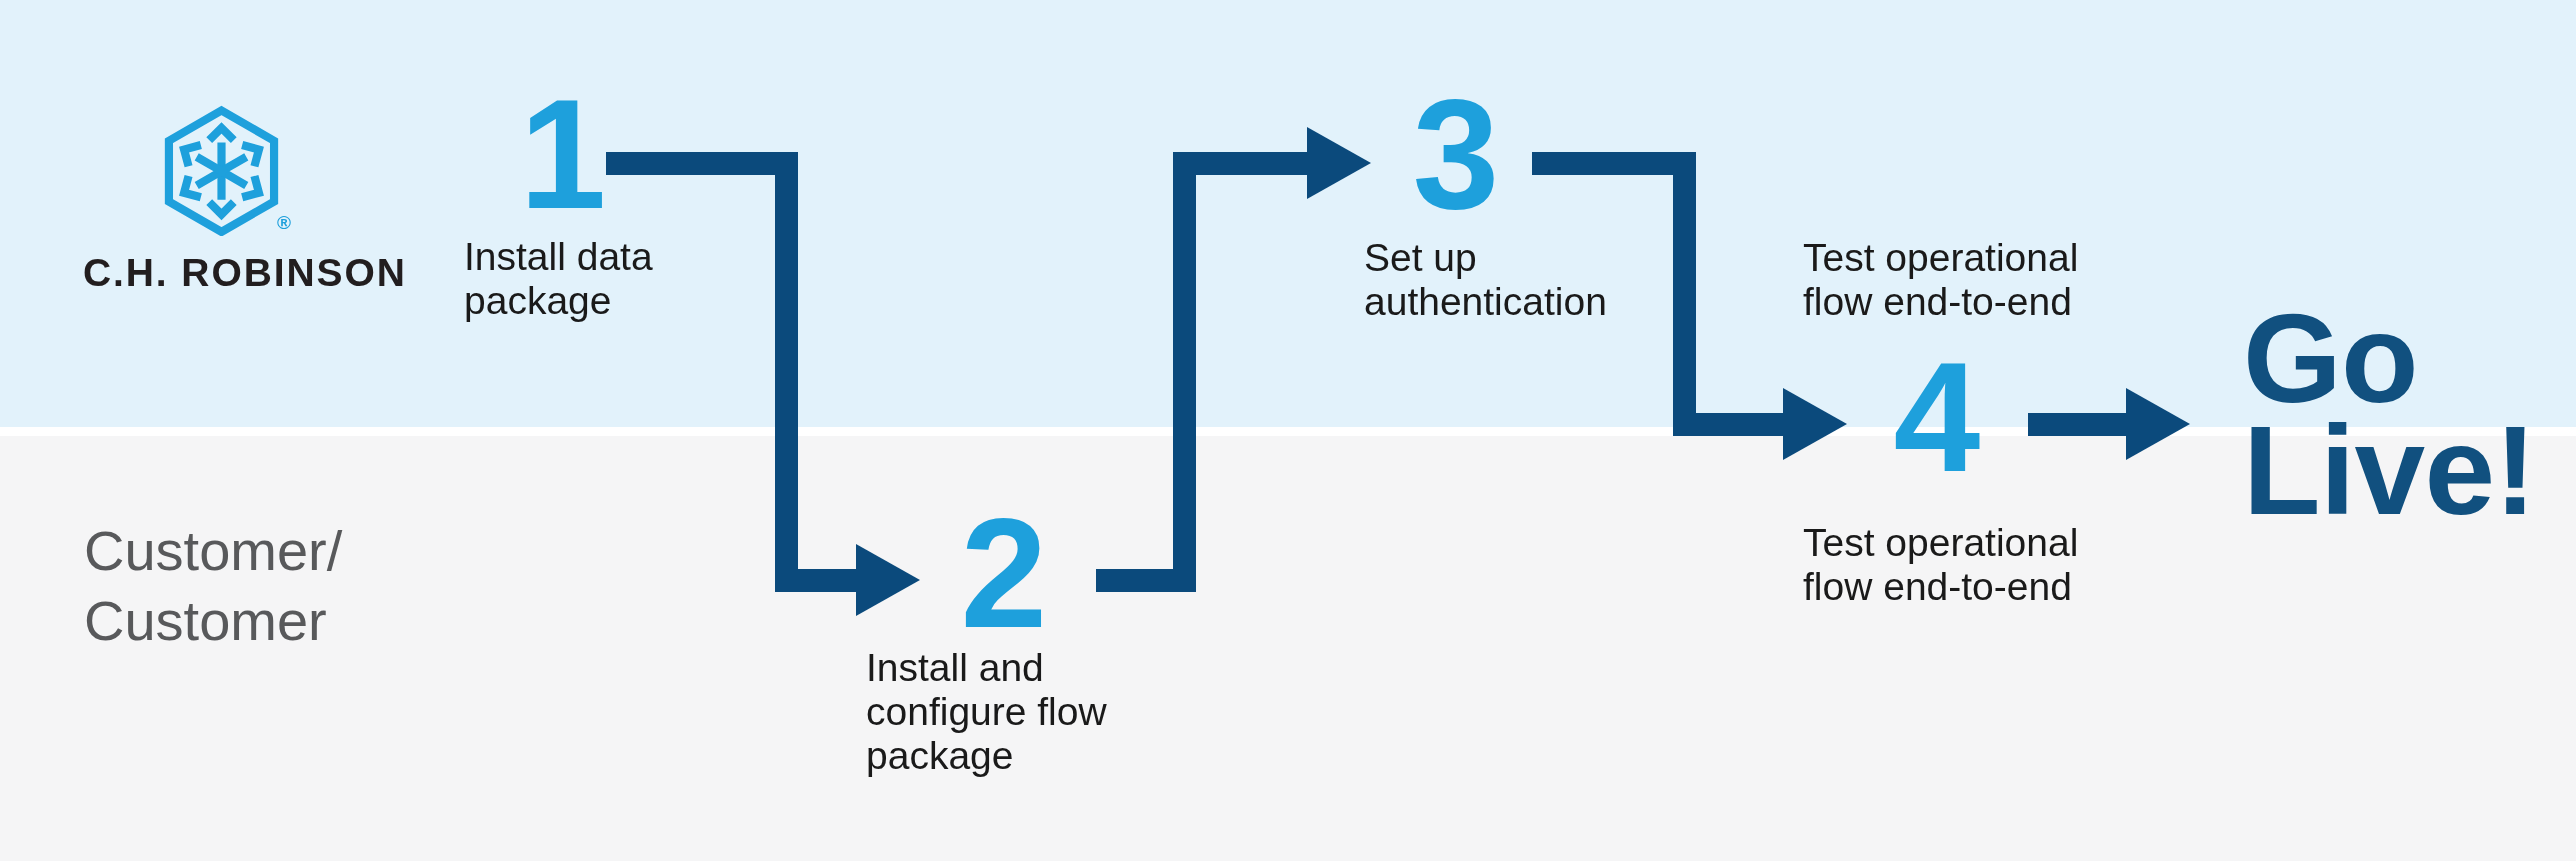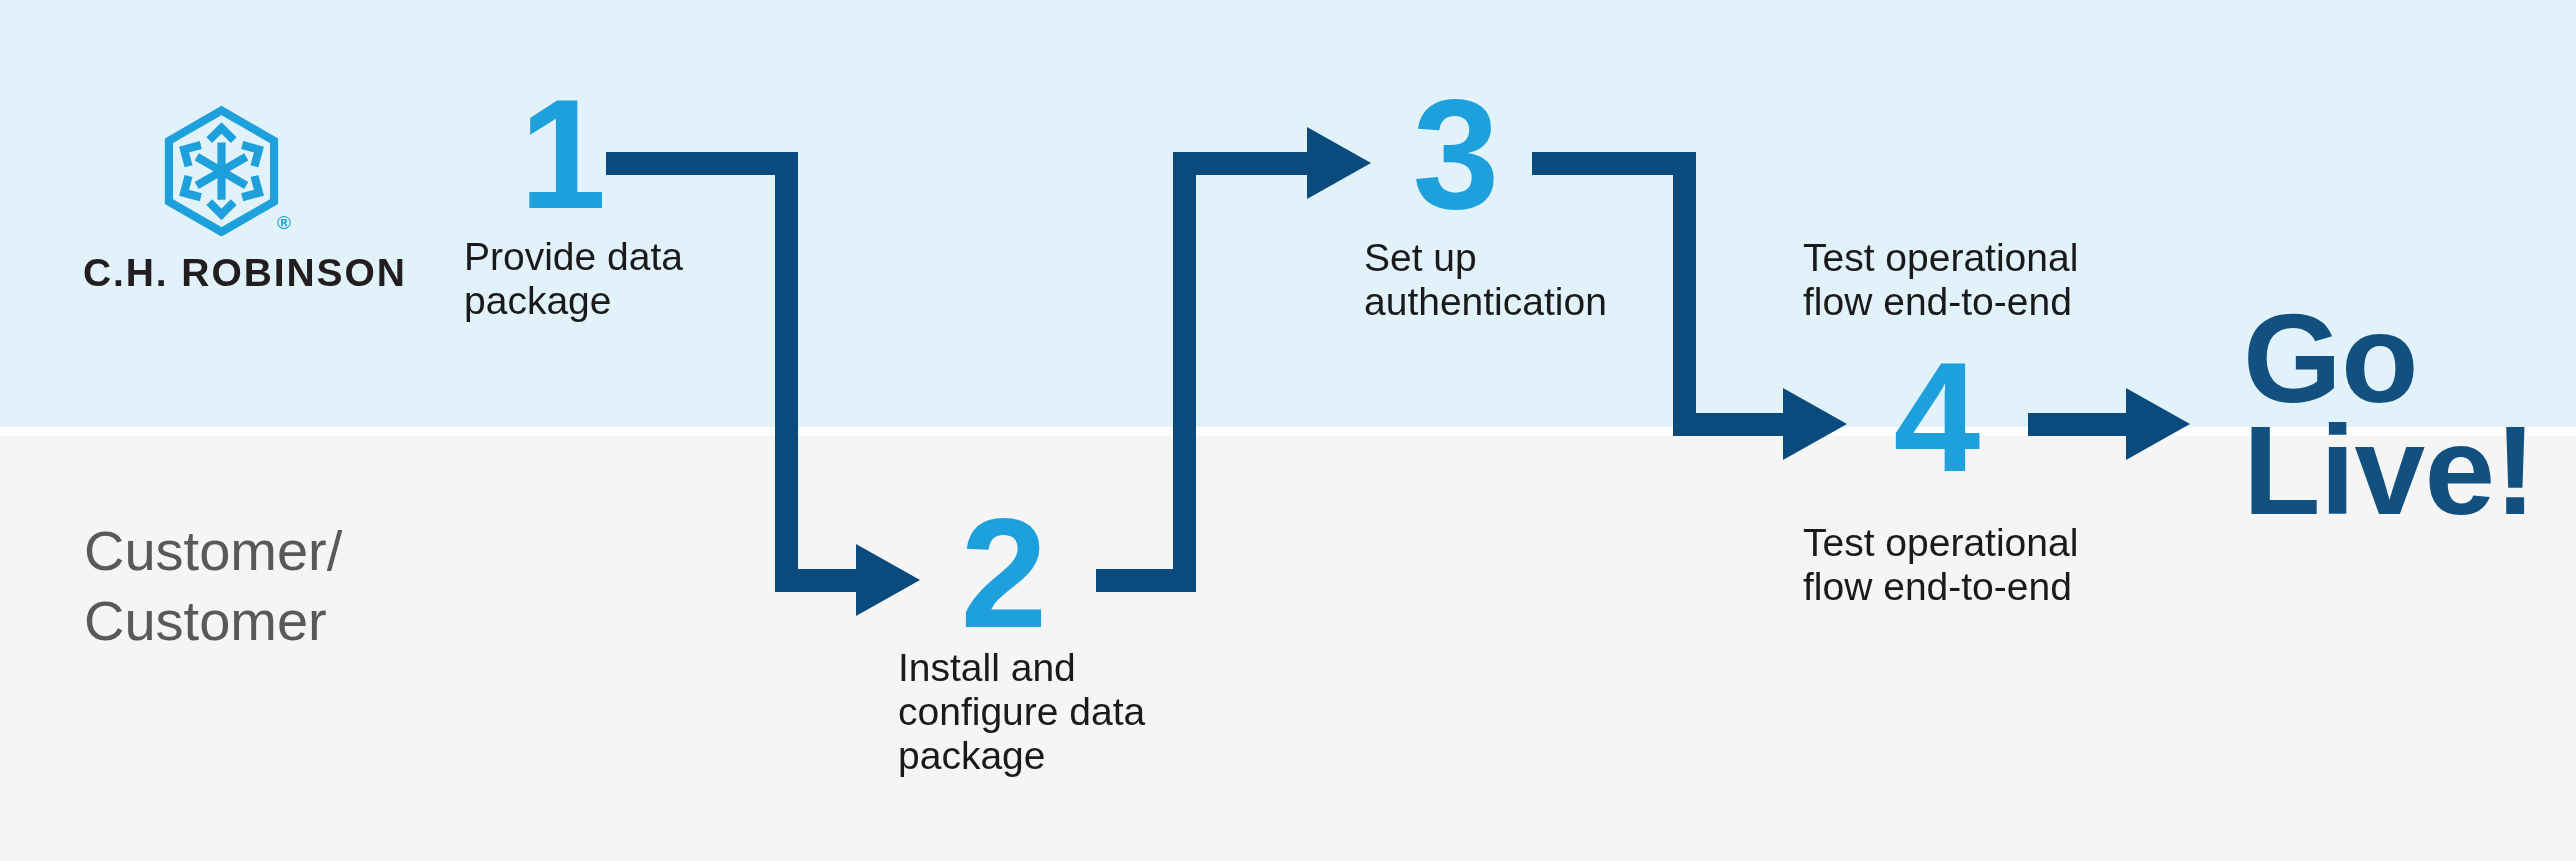--- a/index.html
+++ b/index.html
@@ -82,26 +82,26 @@
     <span>Customer/</span>
     <span>Customer</span>
   </div>
 
   <div class="num" style="left:489px;top:76px">1</div>
   <div class="num" style="left:930px;top:495px">2</div>
   <div class="num" style="left:1382px;top:76px">3</div>
   <div class="num" style="left:1863px;top:339px">4</div>
 
   <div class="lbl" style="left:464px;top:235px">
-    <span>Provide data</span>
+    <span>Install data</span>
     <span>package</span>
   </div>
-  <div class="lbl" style="left:898px;top:646px">
+  <div class="lbl" style="left:866px;top:646px">
     <span>Install and</span>
-    <span>configure data</span>
+    <span>configure flow</span>
     <span>package</span>
   </div>
   <div class="lbl" style="left:1364px;top:236px">
     <span>Set up</span>
     <span>authentication</span>
   </div>
   <div class="lbl" style="left:1803px;top:236px">
     <span>Test operational</span>
     <span>flow end-to-end</span>
   </div>

